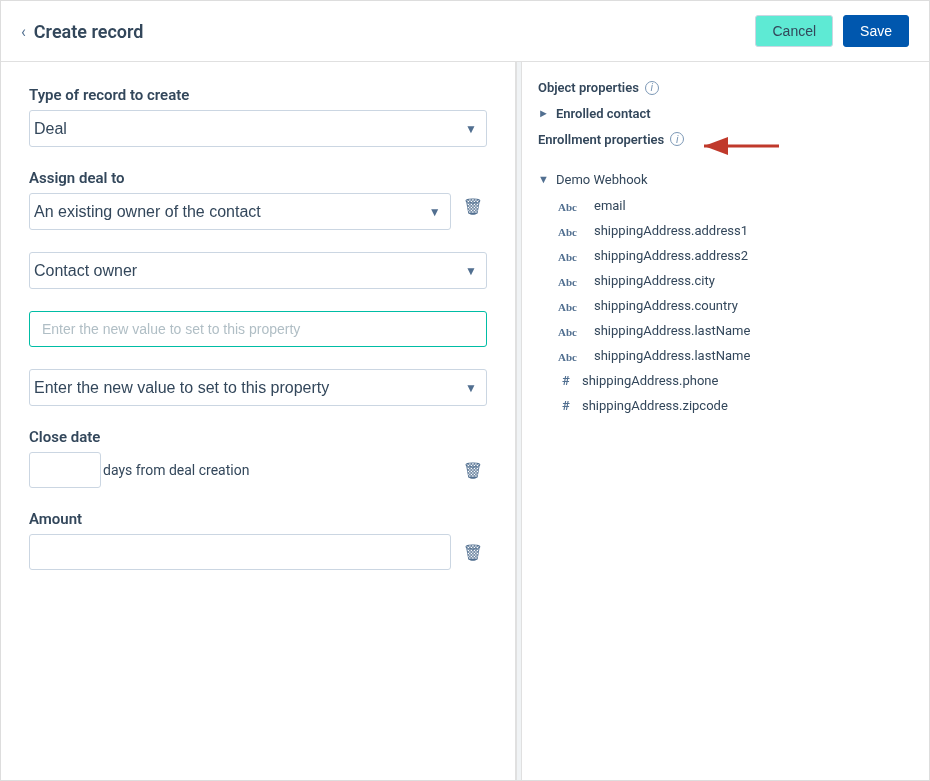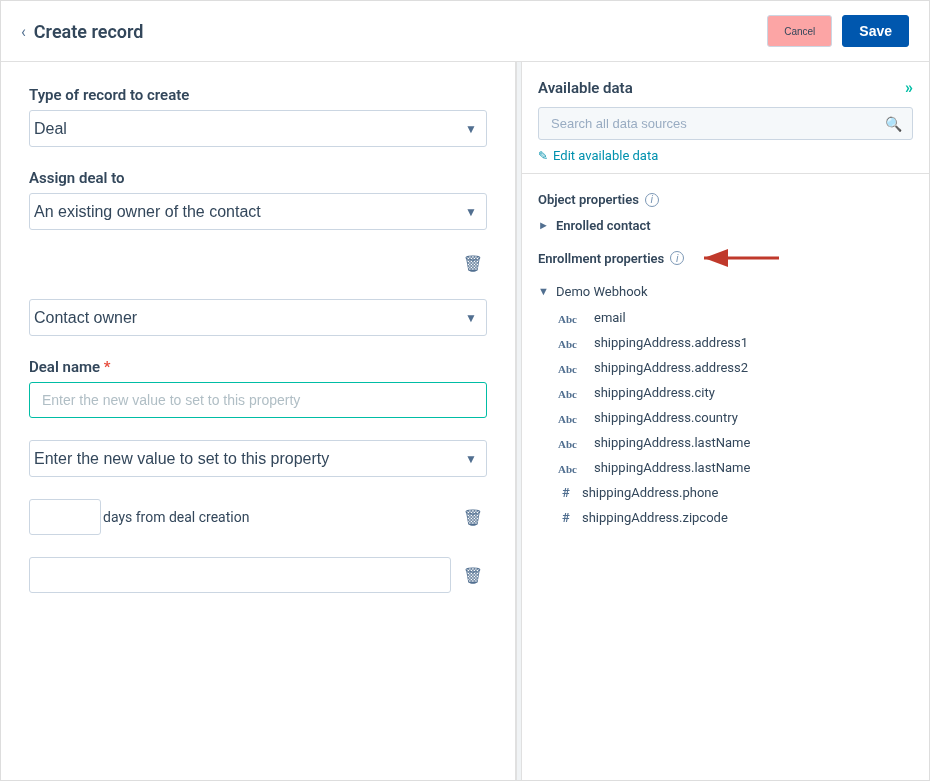--- a/index.html
+++ b/index.html
@@ -45,35 +45,35 @@
 
     .header-buttons {
       display: flex;
       gap: 10px;
     }
 
     .btn-cancel {
       padding: 7px 16px;
       border: 1px solid #cbd6e2;
       border-radius: 3px;
-      background: #fca5a5;
-      color: #33475b;
-      font-size: 10px;
+      background: #5eead4;
+      color: #33475b;
+      font-size: 14px;
       cursor: pointer;
     }
 
     .btn-save {
       padding: 7px 16px;
       border: 1px solid #0057ae;
       border-radius: 3px;
       background: #0057ae;
       color: #fff;
       font-size: 14px;
       cursor: pointer;
-      font-weight: 700;
+      font-weight: 400;
     }
 
     
     .modal-body {
       display: flex;
       flex: 1;
       overflow: hidden;
     }
 
     
@@ -120,23 +120,22 @@
     .select-chevron {
       position: absolute;
       right: 10px;
       pointer-events: none;
       color: #516f90;
       font-size: 12px;
     }
 
     .select-with-delete {
       display: flex;
-      align-items: flex-end;
-      gap: 20px;
-      flex-direction: column;
+      align-items: flex-start;
+      gap: 8px;
     }
 
     .select-with-delete .select-wrapper {
       flex: 1;
     }
 
     .delete-icon {
       color: #516f90;
       font-size: 16px;
       cursor: pointer;
@@ -385,21 +384,21 @@
       font-size: 13px;
     }
 
     
     .enrollment-section {
       position: relative;
     }
 
     .enrollment-row {
       display: flex;
-      align-items: center;
+      align-items: flex-start;
       padding: 6px 16px 6px 16px;
     }
   </style>
 </head>
 <body>
 
 <div class="modal-container">
 
   <div class="modal-header">
     <div class="modal-title-area">
@@ -442,73 +441,55 @@
       <div class="form-group">
         <div class="select-wrapper">
           <select class="form-select">
             <option>Contact owner</option>
           </select>
           <span class="select-chevron">▼</span>
         </div>
       </div>
 
       <div class="form-group">
-        <label class="form-label">
-          <span>Deal name</span>
-          <span style="color:#e74c3c;">*</span>
-        </label>
         <input class="form-input" type="text" placeholder="Enter the new value to set to this property" style="">
       </div>
 
       <div class="form-group">
         <div class="select-wrapper">
           <select class="form-select">
             <option>Enter the new value to set to this property</option>
           </select>
           <span class="select-chevron">▼</span>
         </div>
       </div>
 
       <div class="form-group">
+        <label class="form-label">Close date</label>
         <div class="days-input-row">
           <input class="days-number-input" type="text" style="">
           <span class="days-label">days from deal creation</span>
           <span class="delete-icon">🗑</span>
         </div>
       </div>
 
       <div class="form-group">
+        <label class="form-label">Amount</label>
         <div class="amount-row">
           <input class="amount-input" type="text" style="">
           <span class="delete-icon">🗑</span>
         </div>
       </div>
 
     </div>
 
     <div class="panel-divider"></div>
 
     <div class="right-panel">
 
-      <div class="right-panel-header">
-        <div class="available-data-title-row">
-          <span class="available-data-title">Available data</span>
-          <span class="collapse-icon">»</span>
-        </div>
-
-        <div class="search-box">
-          <input class="search-input" type="text" placeholder="Search all data sources" style="">
-          <span class="search-icon">🔍</span>
-        </div>
-
-        <div class="edit-available-data">
-          <span class="edit-icon">✎</span>
-          <span>Edit available data</span>
-        </div>
-      </div>
 
       <div class="data-tree">
 
         <div class="section-title">
           <span>Object properties</span>
           <span class="section-info-icon">i</span>
         </div>
 
         <div class="tree-item">
           <span class="tree-chevron">►</span>

